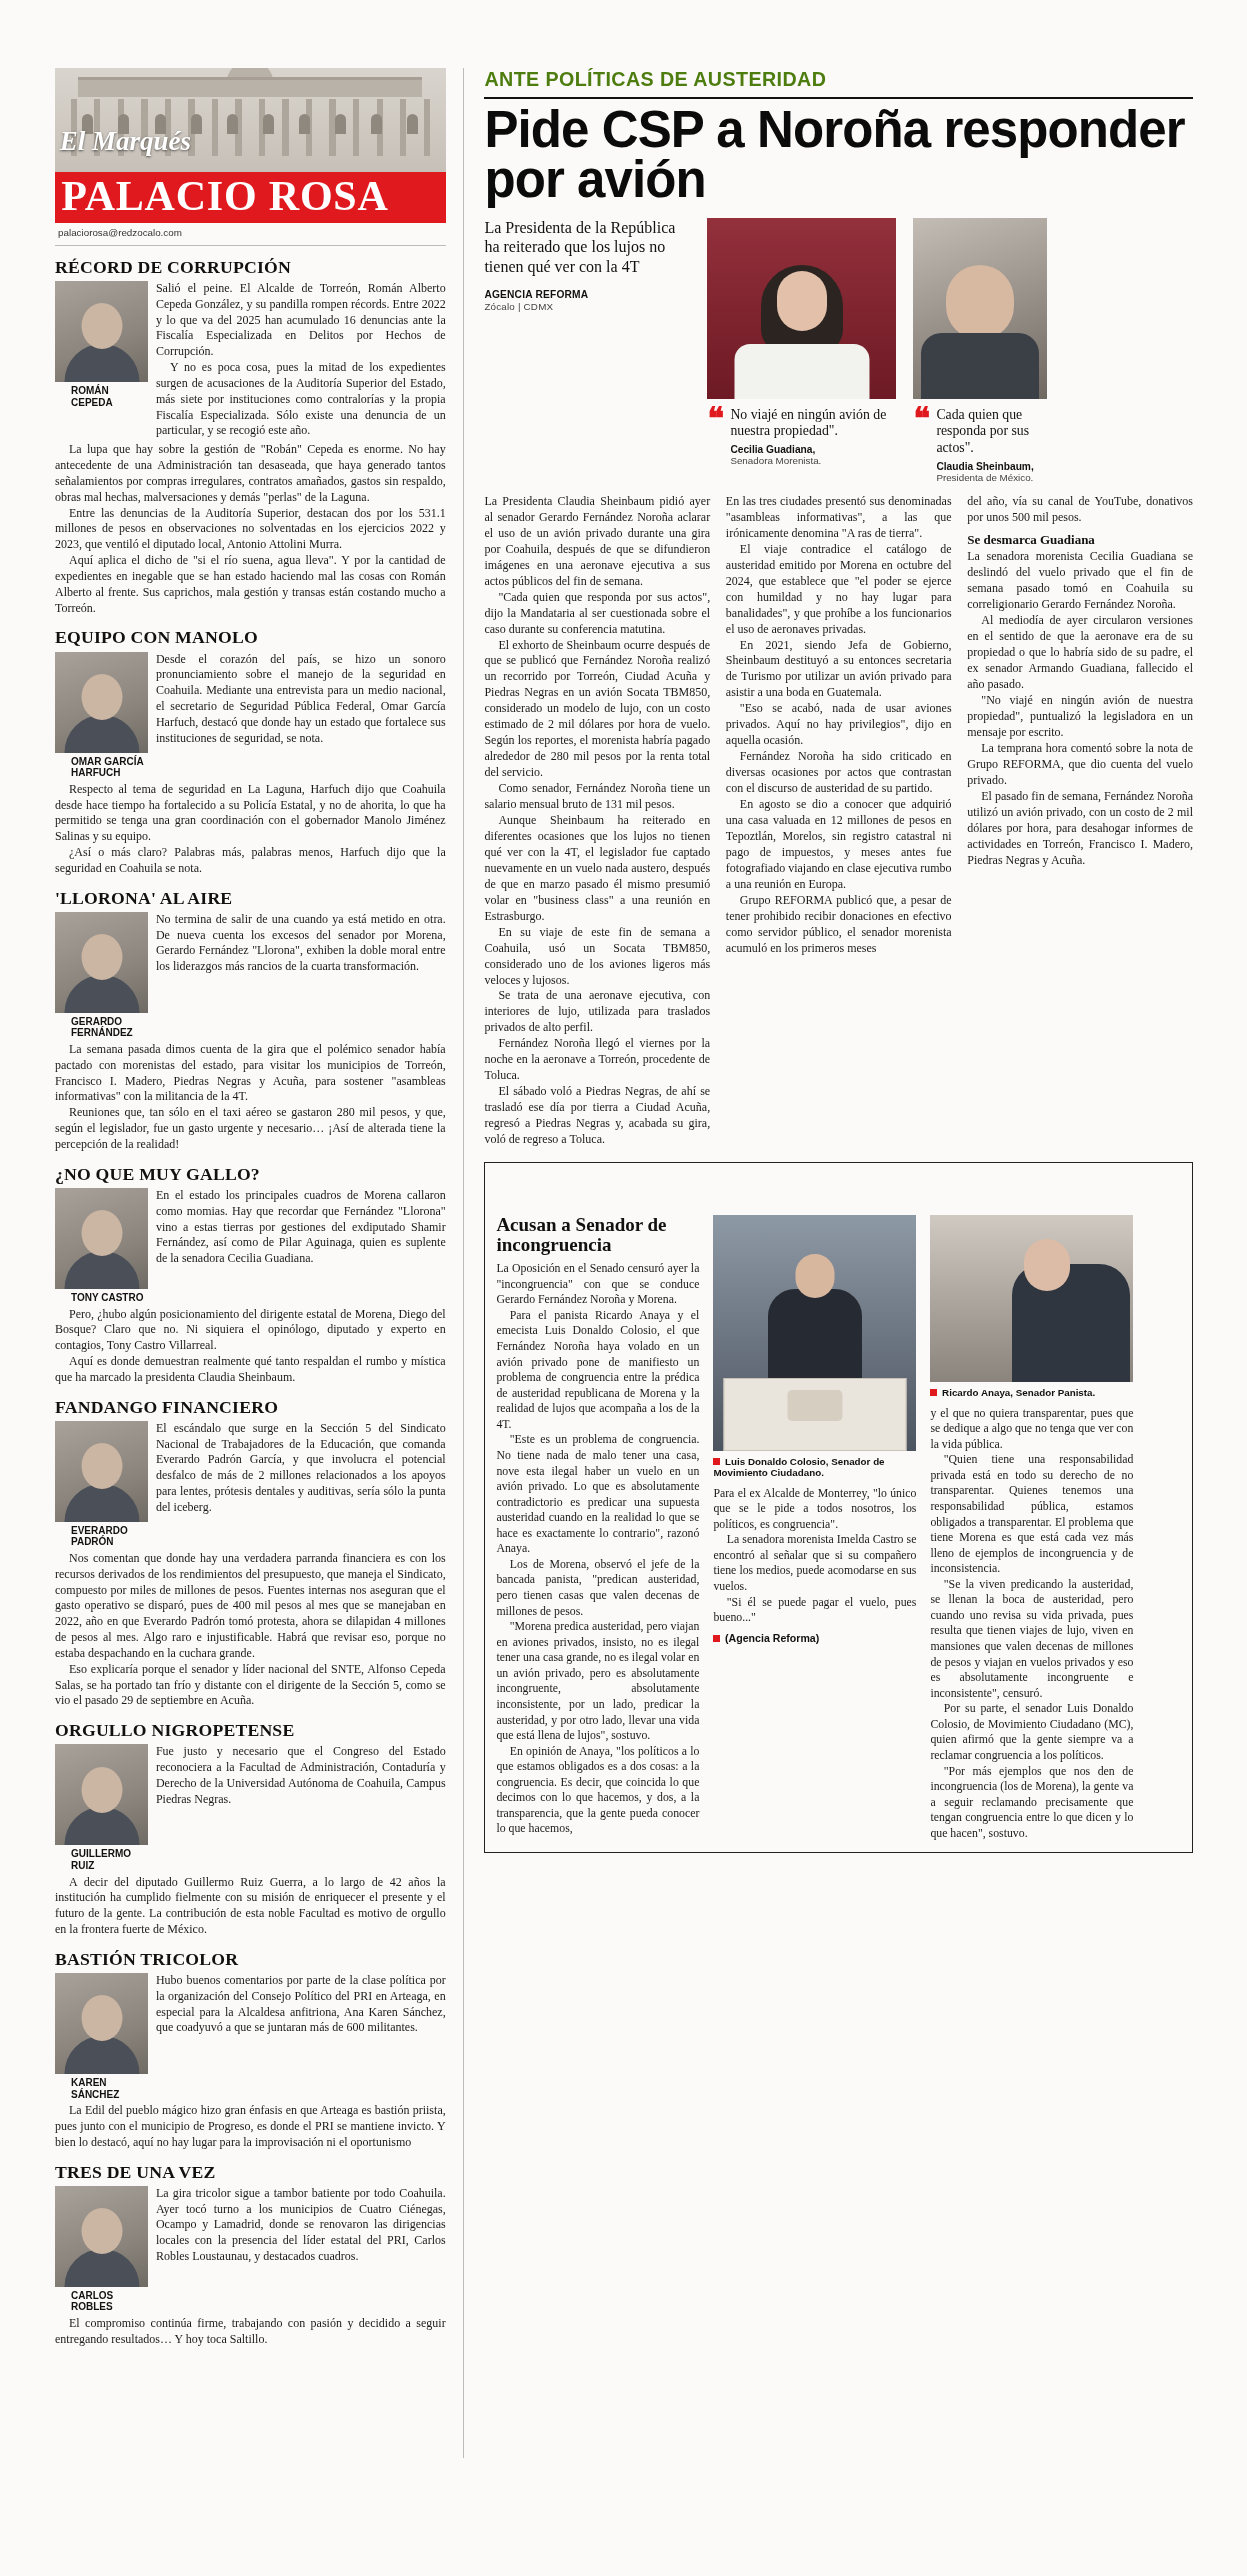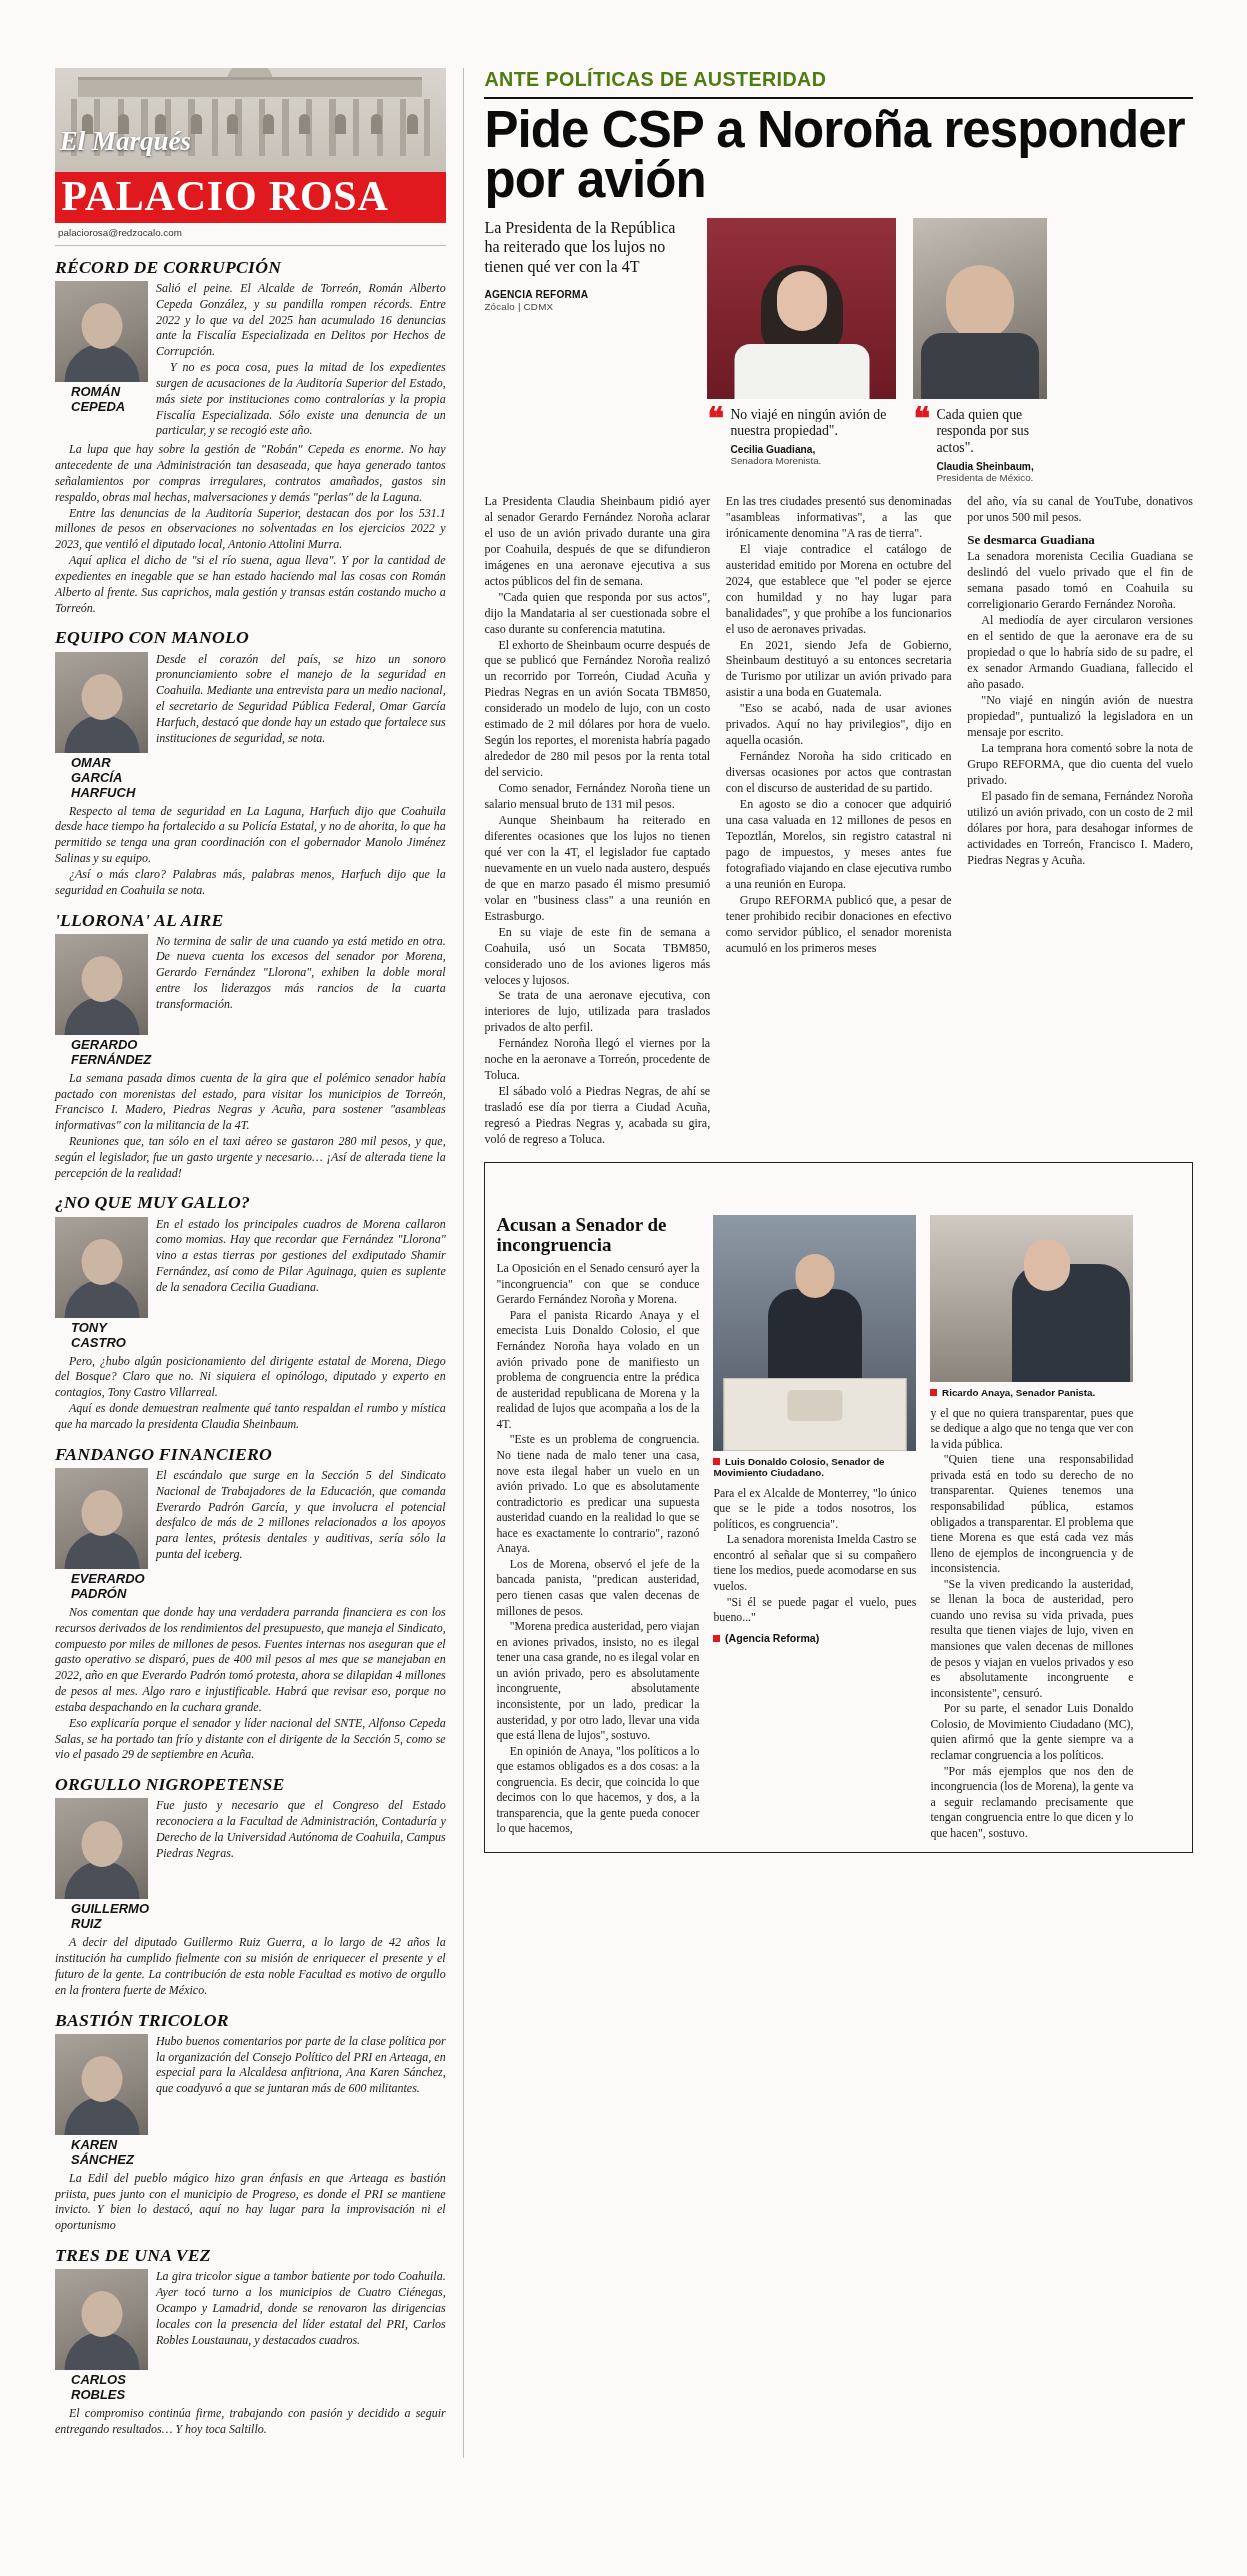--- a/index.html
+++ b/index.html
@@ -27,26 +27,26 @@
   .bld .dome{position:absolute;left:50%;transform:translateX(-50%);top:-7.9px;width:47px;height:35px;background:#b9b2a9;border-radius:23.6px 23.6px 0 0;}
   .bld .cols-row{position:absolute;left:4%;right:4%;top:31px;height:57px;display:flex;justify-content:space-between;}
   .bld .cols-row i{display:block;width:6.3px;background:#ada69c;}
   .bld .windows{position:absolute;left:7%;right:7%;top:41px;height:31px;display:flex;justify-content:space-between;align-items:center;}
   .bld .windows b{display:block;width:11px;height:20.4px;background:#8f887e;border-radius:5.5px 5.5px 0 0;}
   .elmarques{position:absolute;left:0;top:58px;color:#fff;font-family:"Liberation Serif",serif;font-style:italic;font-weight:bold;font-size:27px;text-shadow:0 0.8px 2.4px rgba(0,0,0,.6);padding-left:4.7px;}
   .palacio-bar{background:#e0191f;color:#fff;font-family:"Liberation Serif",serif;font-weight:bold;font-size:42px;letter-spacing:0.8px;padding:3.1px 6.3px 6.3px 6.3px;line-height:1;}
   .palacio-mail{font-family:"Liberation Sans",sans-serif;font-size:9.8px;color:#333;padding:3.9px 0 0 3.1px;border-bottom:1.2px solid #bbb;padding-bottom:7px;}
 
   
-  .artblock{margin-top:11px;font-style:italic;}
+  .artblock{margin-top:11px;}
   .secthead{font-family:"Liberation Serif",serif;font-weight:bold;font-size:17.7px;color:#111;letter-spacing:0.2px;margin:0 0 3.1px 0;}
   .withphoto{display:flex;gap:7.9px;}
   .photo{width:93px;flex:0 0 93px;}
   .photo .ph{width:93px;height:101px;background:#bdb7b0;position:relative;overflow:hidden;border:0;}
-  .photo .cap{font-family:"Liberation Sans",sans-serif;font-weight:bold;font-size:13px;line-height:1.15;color:#111;text-align:left;margin-top:3.1px;text-transform:uppercase;padding-left:16px;}
+  .photo .cap{font-family:"Liberation Sans",sans-serif;font-weight:bold;font-size:10px;line-height:1.15;color:#111;text-align:left;margin-top:3.1px;text-transform:uppercase;padding-left:16px;}
   .bodytext{font-size:12px;line-height:1.32;color:#1a1a1a;text-align:justify;}
   .bodytext p{margin:0 0 0 0;text-indent:14px;}
   .bodytext p.first{text-indent:0;}
   .colspan{margin-top:3.1px;}
 
   
   .face{position:absolute;inset:0;background:linear-gradient(160deg,#9a948c,#7d7token);}
   .face{background:linear-gradient(160deg,#a8a29a 0%,#8b857d 60%,#6f6a63 100%);}
   .face:after{content:"";position:absolute;left:50%;top:22%;transform:translateX(-50%);width:41px;height:46px;border-radius:50%;background:#cbb5a3;}
   .face:before{content:"";position:absolute;left:50%;bottom:0;transform:translateX(-50%);width:75px;height:38px;border-radius:38px 38px 0 0;background:#4a4f58;}

